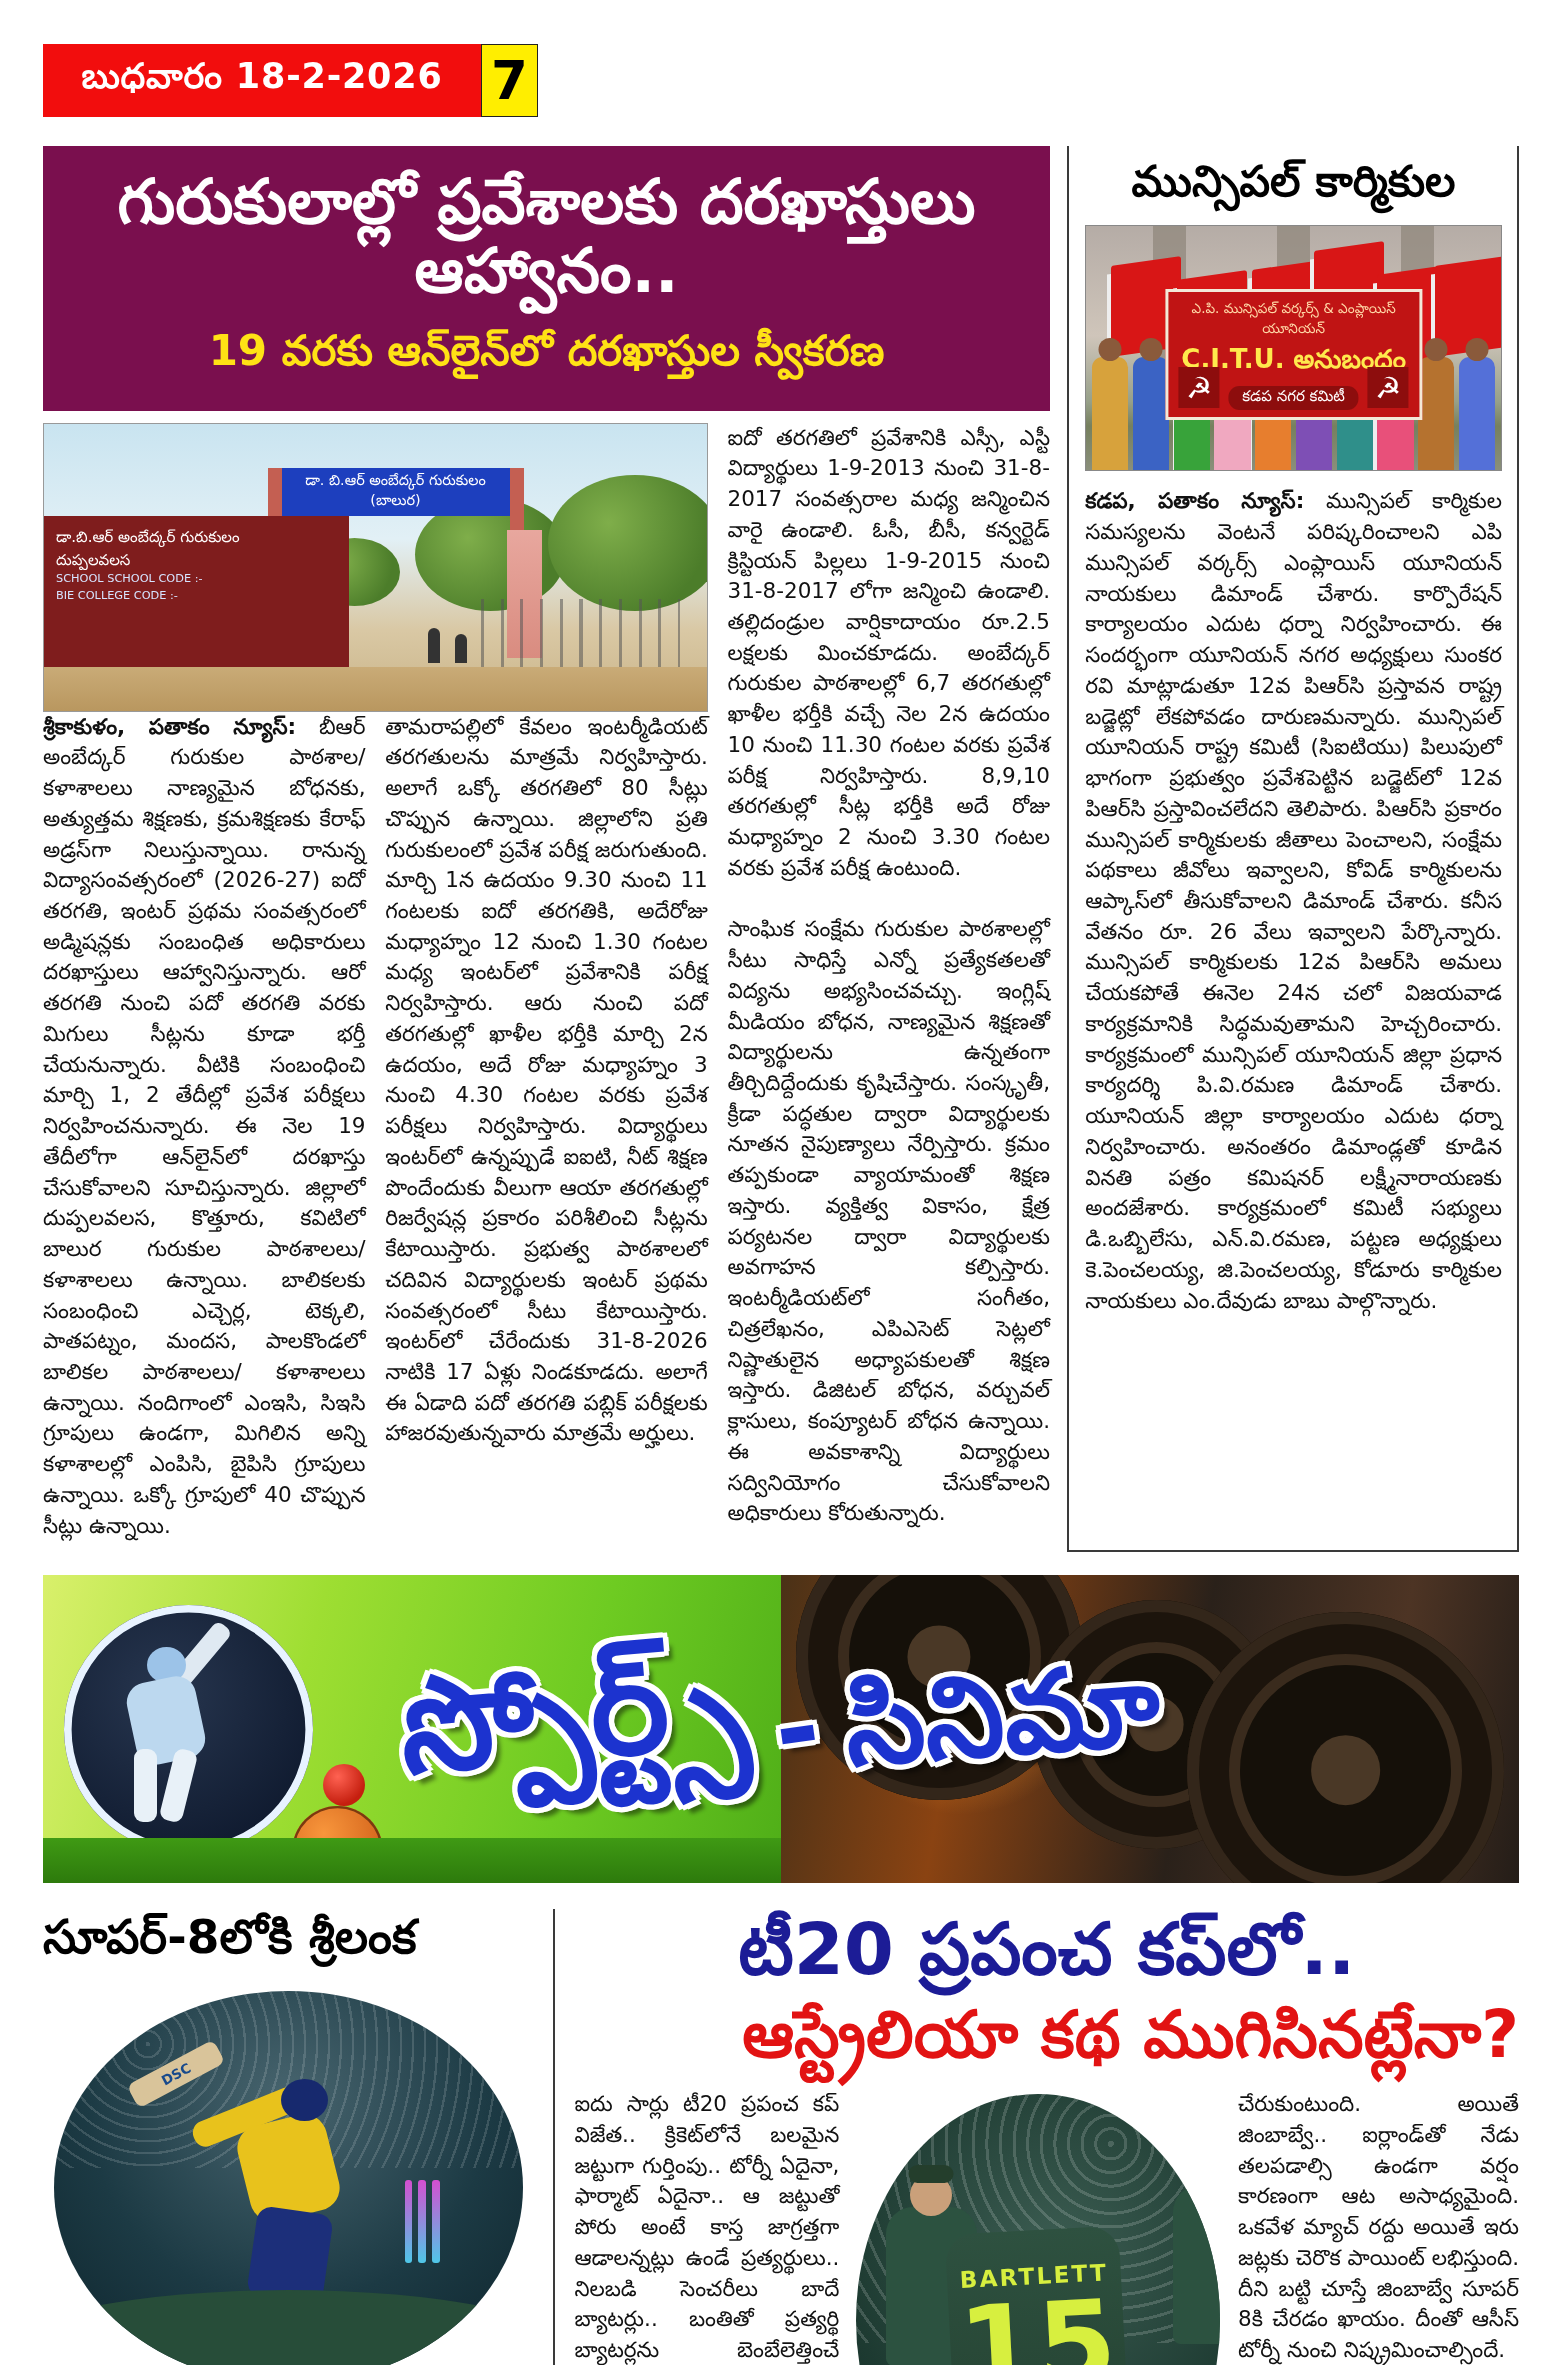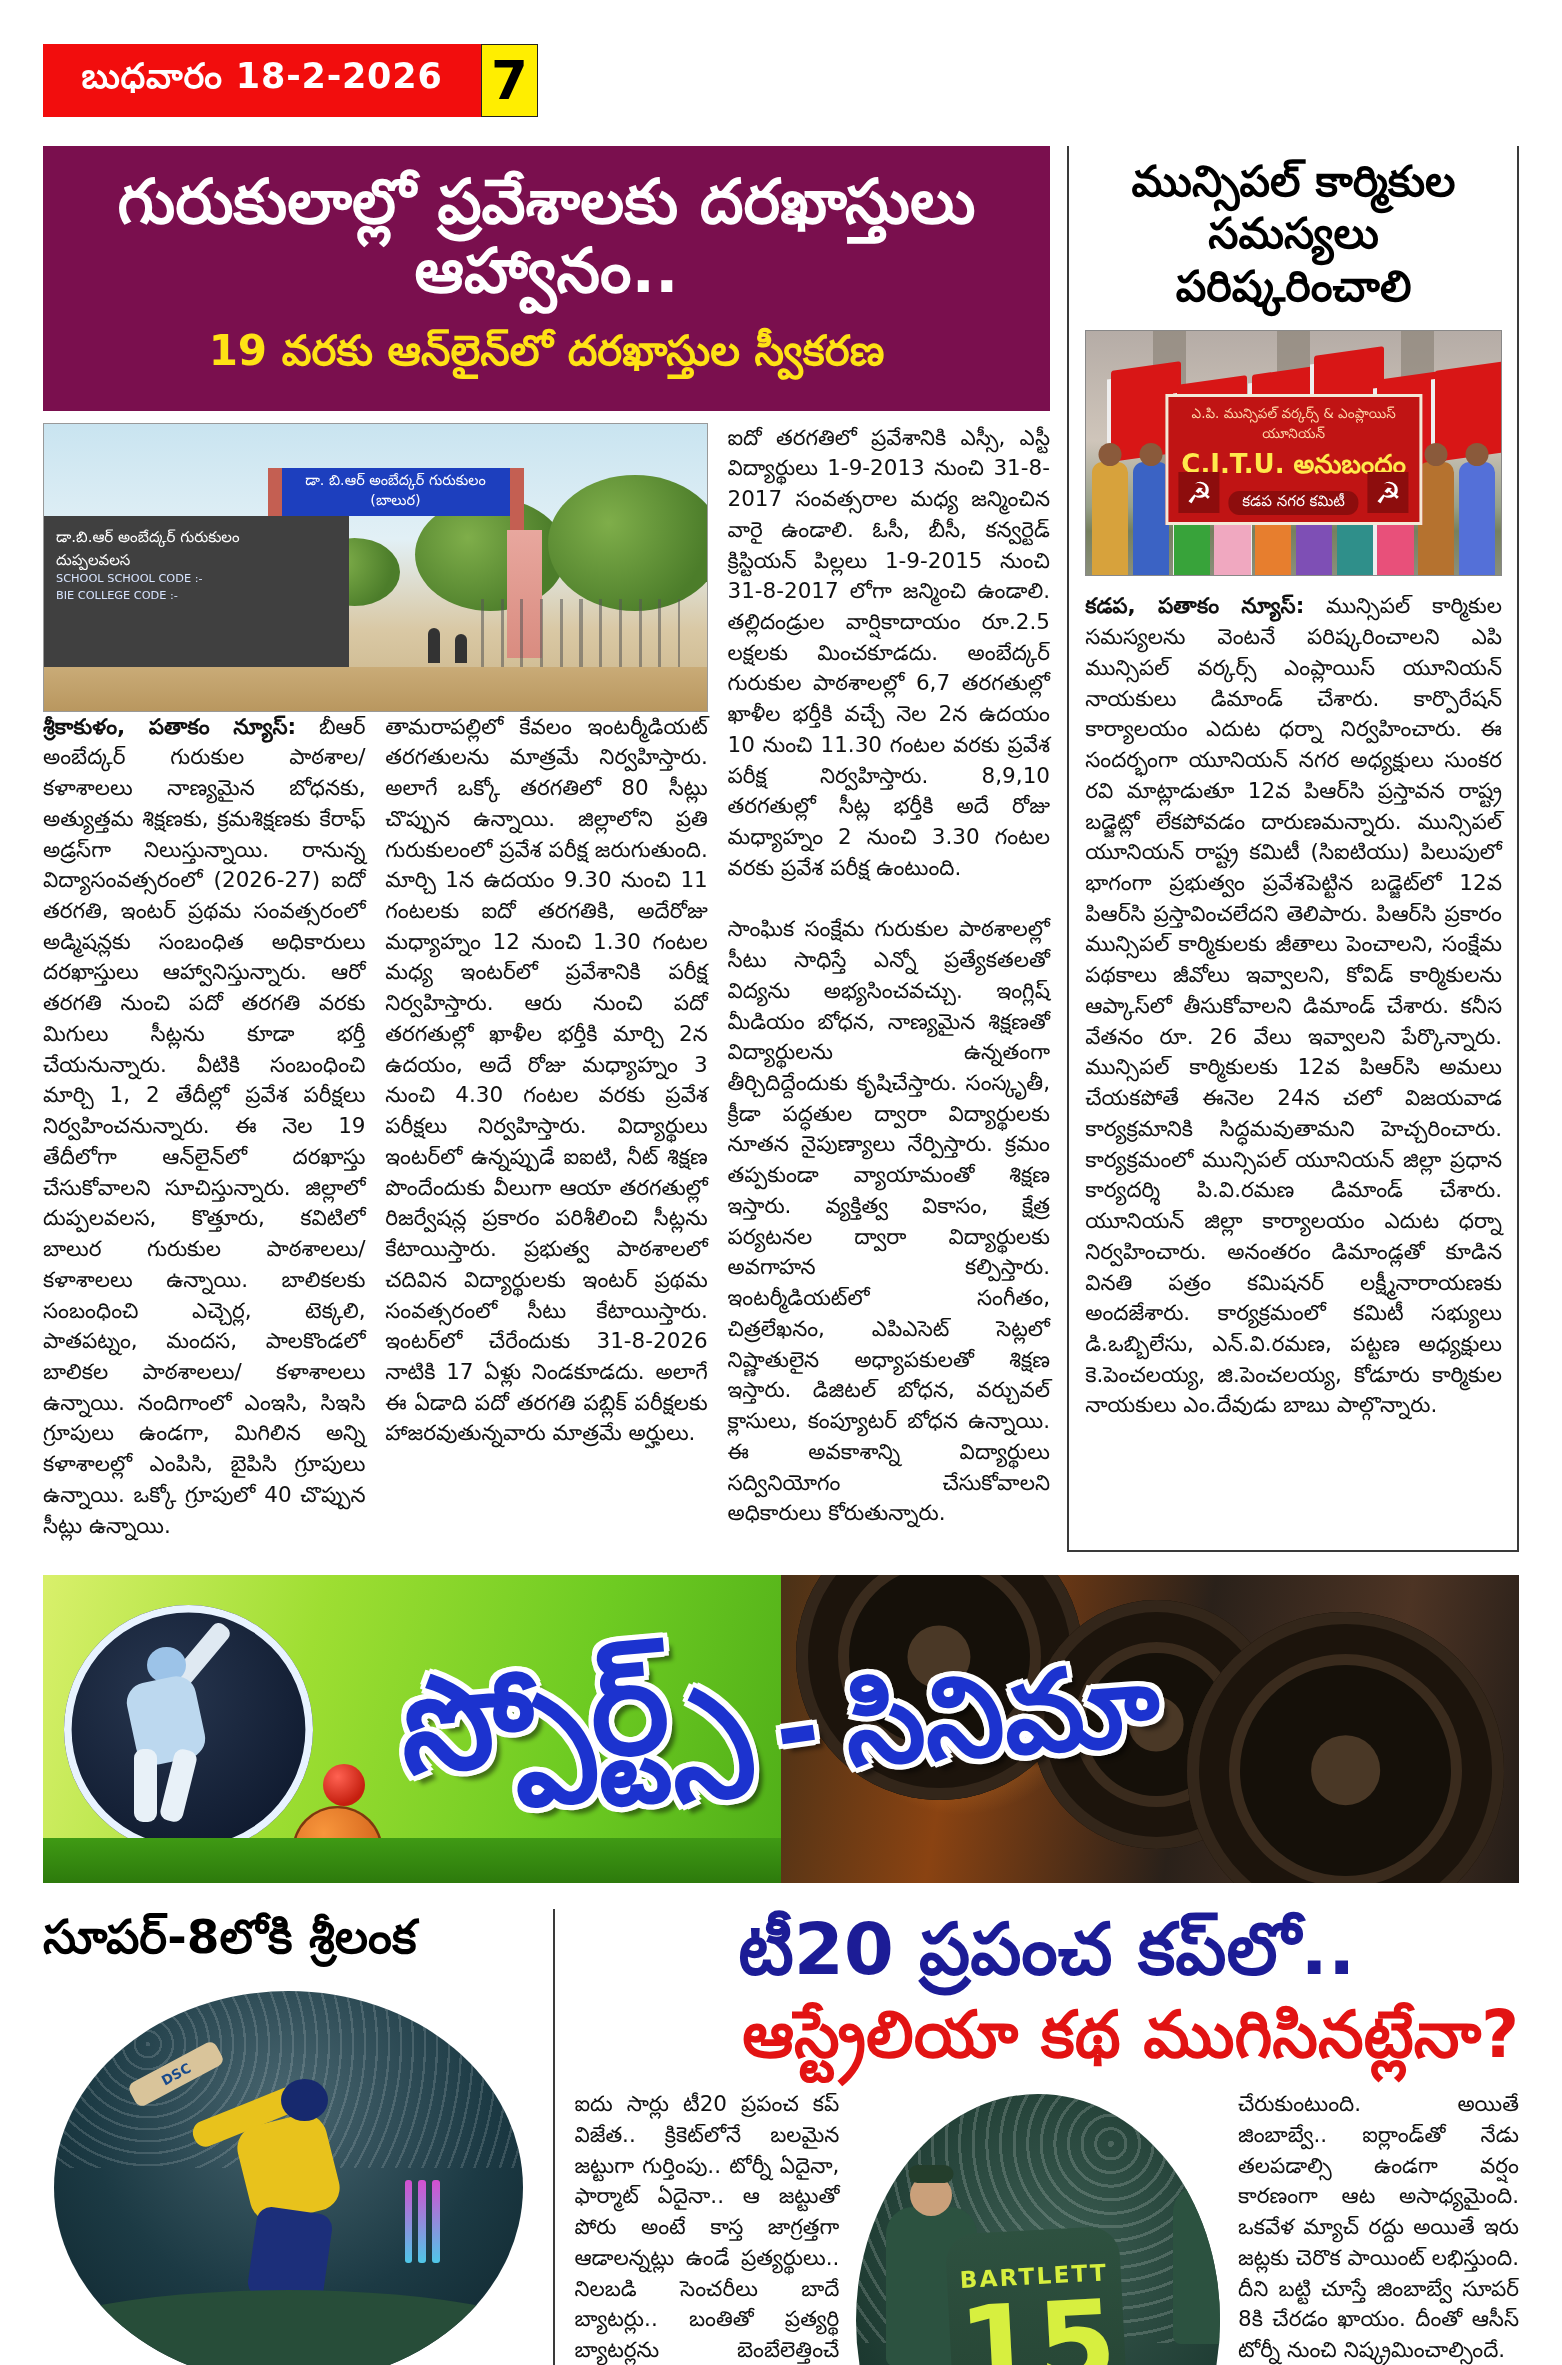--- a/index.html
+++ b/index.html
@@ -27,21 +27,21 @@
   .g-col3{grid-column:3/4;grid-row:1/3;}
   .news-text{font-size:21.5px;line-height:1.43;text-align:justify;margin:0 0 10.6px;}
   .news-text b{font-weight:bold;}
   
   .sky{position:absolute;inset:0;background:linear-gradient(#c9e4f0 0%,#e2f0f6 40%,#d9c8a4 72%,#c9b387 100%);}
   .tree{position:absolute;border-radius:50%;background:radial-gradient(circle at 35% 35%,#7fae4a,#4c7d2a 70%);}
   .gate-pillar{position:absolute;bottom:53px;width:35px;height:128px;background:linear-gradient(#e8a79e,#d98c80);}
   .gate-arch{position:absolute;top:44px;left:227px;width:249px;height:48px;background:#1d3fbe;border-radius:10.6px 10.6px 0 0;
     color:#fff;font-size:14.4px;display:flex;align-items:center;justify-content:center;text-align:center;padding:0 7.6px;}
   .gate-post{position:absolute;top:44px;width:13.6px;height:189px;background:#c45f52;}
-  .wall-sign{position:absolute;left:0;bottom:44px;width:46%;height:151px;background:#404040;color:#fff;
+  .wall-sign{position:absolute;left:0;bottom:44px;width:46%;height:151px;background:#7f1d1d;color:#fff;
     padding:10.6px 12px;font-size:15px;line-height:1.5;}
   .wall-sign .en{font-size:11.3px;color:#d7e4ff;}
   .road{position:absolute;left:0;right:0;bottom:0;height:44px;background:linear-gradient(#c9ab77,#b9975f);}
   .fence{position:absolute;right:4%;bottom:44px;width:30%;height:68px;
     background:repeating-linear-gradient(90deg,#555 0 3px,transparent 3px 19.7px);opacity:.55;}
   .person{position:absolute;bottom:48px;width:12px;height:35px;background:#333;border-radius:6px 6px 0 0;}
   
   .right-article{border-left:2.3px solid #3a3a3a;border-right:2.3px solid #3a3a3a;border-bottom:2.3px solid #3a3a3a;
     padding:4.5px 15px 15px 16.6px;}
   .right-article h1{margin:4.5px 0 18px;text-align:center;font-size:43px;line-height:1.22;font-weight:bold;color:#000;}
@@ -174,21 +174,20 @@
         </p>
         <p class="news-text">
           <span>తామరాపల్లిలో కేవలం ఇంటర్మీడియట్ తరగతులను మాత్రమే నిర్వహిస్తారు. అలాగే ఒక్కో తరగతిలో 80 సీట్లు చొప్పున ఉన్నాయి. జిల్లాలోని ప్రతి గురుకులంలో ప్రవేశ పరీక్ష జరుగుతుంది. మార్చి 1న ఉదయం 9.30 నుంచి 11 గంటలకు ఐదో తరగతికి, అదేరోజు మధ్యాహ్నం 12 నుంచి 1.30 గంటల మధ్య ఇంటర్‌లో ప్రవేశానికి పరీక్ష నిర్వహిస్తారు. ఆరు నుంచి పదో తరగతుల్లో ఖాళీల భర్తీకి మార్చి 2న ఉదయం, అదే రోజు మధ్యాహ్నం 3 నుంచి 4.30 గంటల వరకు ప్రవేశ పరీక్షలు నిర్వహిస్తారు. విద్యార్థులు ఇంటర్‌లో ఉన్నప్పుడే ఐఐటి, నీట్ శిక్షణ పొందేందుకు వీలుగా ఆయా తరగతుల్లో రిజర్వేషన్ల ప్రకారం పరిశీలించి సీట్లను కేటాయిస్తారు. ప్రభుత్వ పాఠశాలలో చదివిన విద్యార్థులకు ఇంటర్ ప్రథమ సంవత్సరంలో సీటు కేటాయిస్తారు. ఇంటర్‌లో చేరేందుకు 31-8-2026 నాటికి 17 ఏళ్లు నిండకూడదు. అలాగే ఈ ఏడాది పదో తరగతి పబ్లిక్ పరీక్షలకు హాజరవుతున్నవారు మాత్రమే అర్హులు.</span>
         </p>
       </div>
     </article>
 
     <article class="right-article">
       <h1>
         <span>మున్సిపల్ కార్మికుల</span><br>
-        <span>సమస్యలు పరిష్కరించాలి</span>
       </h1>
       <div class="protest-photo">
         <div class="bldg"></div>
         <div class="bldg-strip" style="left:16%;"></div>
         <div class="bldg-strip" style="left:46%;"></div>
         <div class="bldg-strip" style="left:76%;"></div>
         <div class="flag" style="left:6%;top:14%;"></div>
         <div class="flag" style="left:22%;top:20%;"></div>
         <div class="flag" style="left:40%;top:16%;"></div>
         <div class="flag" style="left:55%;top:8%;"></div>

